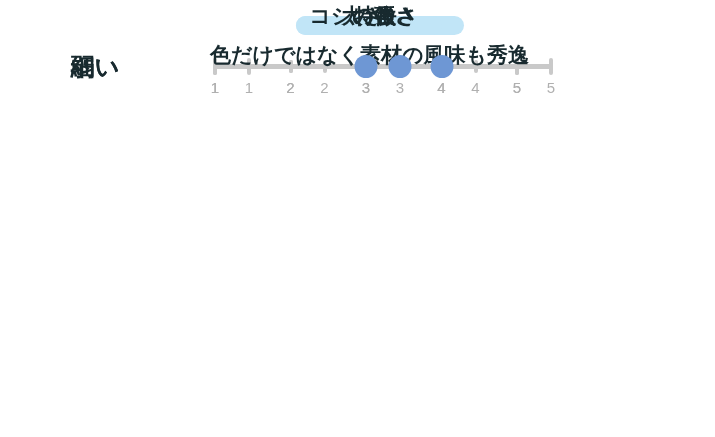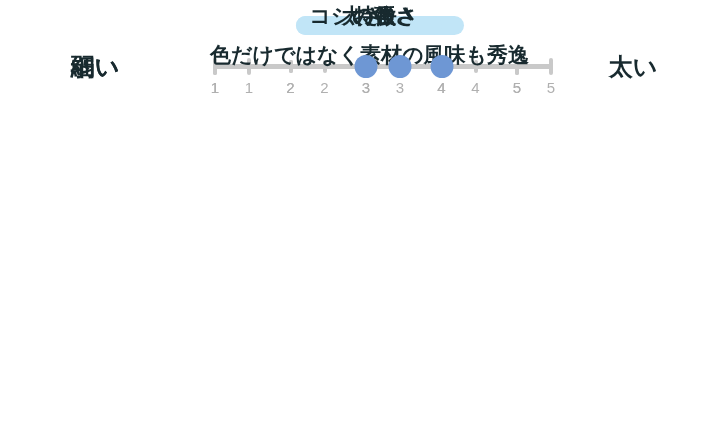--- a/index.html
+++ b/index.html
@@ -44,21 +44,20 @@
 <body>
 
 <div id="page">
 
   <div class="row" id="r0">
     <div class="header">
       <div class="pill"></div>
       <div class="pill-text">太さ</div>
     </div>
     <div class="label left">細い</div>
-    <div class="label right">太い</div>
     <div class="trackwrap">
       <div class="track"></div>
       <div class="tick end" style="left:0%"></div>
       <div class="tick" style="left:25%"></div>
       <div class="tick" style="left:50%"></div>
       <div class="tick" style="left:75%"></div>
       <div class="tick end" style="left:100%"></div>
       <div class="dot" style="left: 50%;"></div>
     </div>
     <div class="nums">

